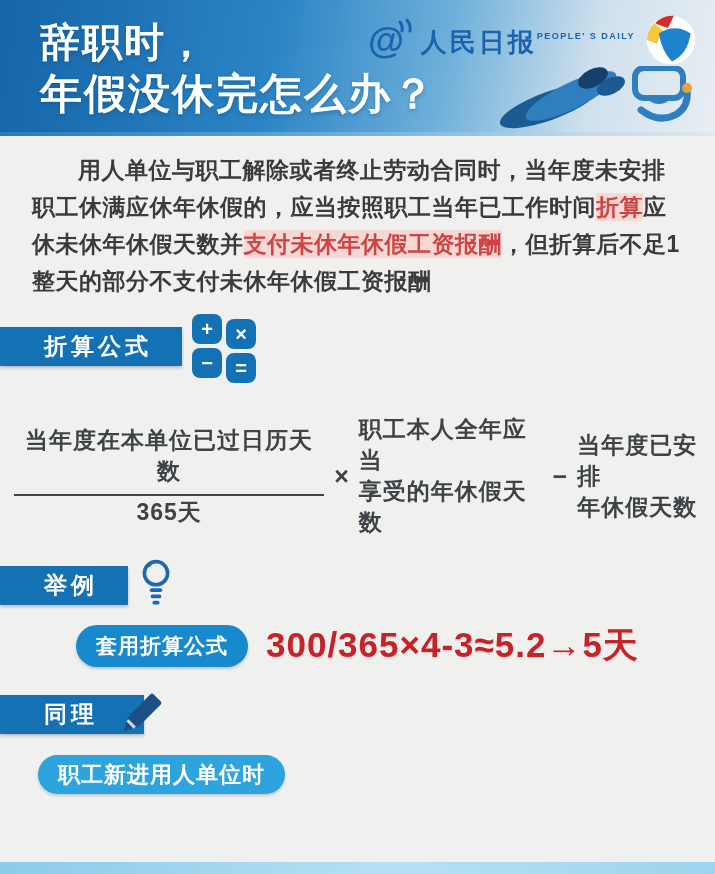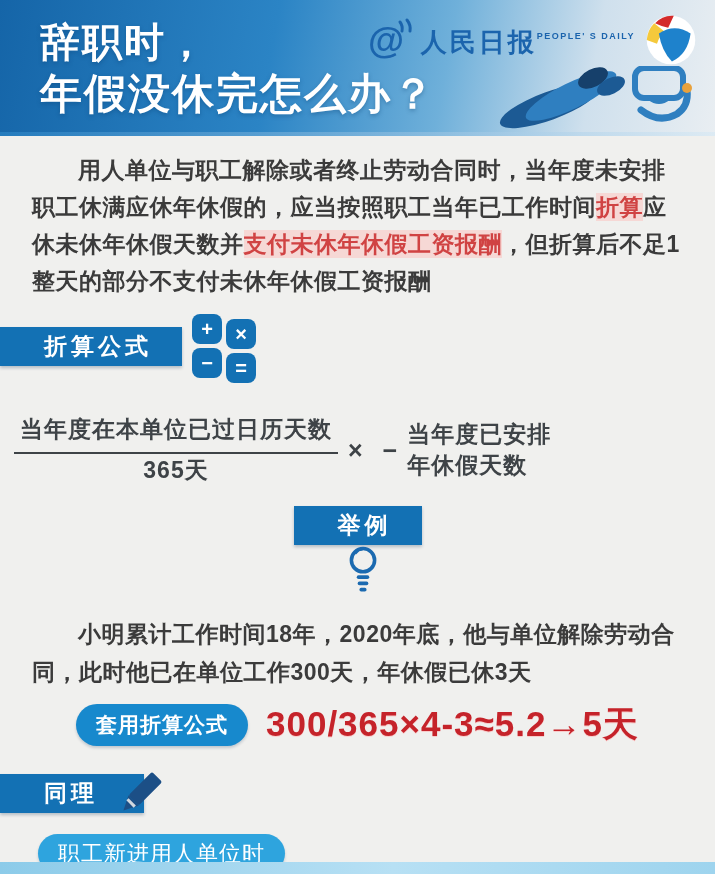--- a/index.html
+++ b/index.html
@@ -110,21 +110,21 @@
     text-shadow:0 1px 0 rgba(255,180,180,.6);
   }
 
   
   .tongli-row { position:relative; margin-top:22px; height:46px;padding-left:8px; }
   .tongli-row .banner { position:absolute; left:0; top:4px; padding-right:46px; }
   .pencil-icon { position:absolute; left:112px; top:-6px; }
   .pill-new {
     display:inline-flex; align-items:center;
     background:#2ea4de; color:#fff;
-    font-size:22px; font-weight:400; letter-spacing:1px;
+    font-size:22px; font-weight:700; letter-spacing:1px;
     height:39px; padding:0 20px; border-radius:20px;
     margin:18px 0 0 38px;
     box-shadow:0 2px 3px rgba(0,60,100,.2);
   }
 
   
   .bottom-strip {
     position:absolute; left:0; bottom:0; width:100%; height:12px;
     background:linear-gradient(90deg,#8ccbe9,#b7e0f4 55%,#9ed4ee);
   }
@@ -191,41 +191,44 @@
       <span class="calc-cell col2">=</span>
     </div>
   </div>
 
   <div class="formula-row">
     <div class="fraction">
       <div class="numer">当年度在本单位已过日历天数</div>
       <div class="denom">365天</div>
     </div>
     <div class="op">×</div>
+    <div class="term">
+      <div>职工本人全年应当</div>
+      <div>享受的年休假天数</div>
+    </div>
     <div class="op">−</div>
     <div class="term">
       <div>当年度已安排</div>
       <div>年休假天数</div>
     </div>
   </div>
 
-  <div class="banner-row" style="margin-top:20px;flex-direction:column;">
+  <div class="banner-row" style="margin-top:20px;">
     <div class="banner">举例</div>
     <span style="margin-left:10px;">
       <svg width="36" height="50" viewBox="0 0 40 56">
         <circle cx="20" cy="17" r="13" fill="none" stroke="#1b6ab0" stroke-width="4"></circle>
         <path d="M12,9 q3,-4 7,-4" stroke="#1b6ab0" stroke-width="2.5" fill="none" stroke-linecap="round"></path>
         <rect x="13" y="34" width="14" height="4" rx="2" fill="#1b6ab0"></rect>
         <rect x="14" y="41" width="12" height="4" rx="2" fill="#1b6ab0"></rect>
         <rect x="16" y="48" width="8" height="4" rx="2" fill="#1b6ab0"></rect>
       </svg>
     </span>
   </div>
 
-  <p class="example-text">小明累计工作时间18年，2020年底，他与单位解除劳动合同，此时他已在单位工作300天，年休假已休3天</p>
 
   <div class="apply-row">
     <div class="pill-apply">套用折算公式</div>
     <div class="red-formula">300/365×4-3≈5.2→5天</div>
   </div>
 
   <div class="tongli-row">
     <div class="banner">同理</div>
     <span class="pencil-icon">
       <svg width="58" height="58" viewBox="0 0 56 56">

